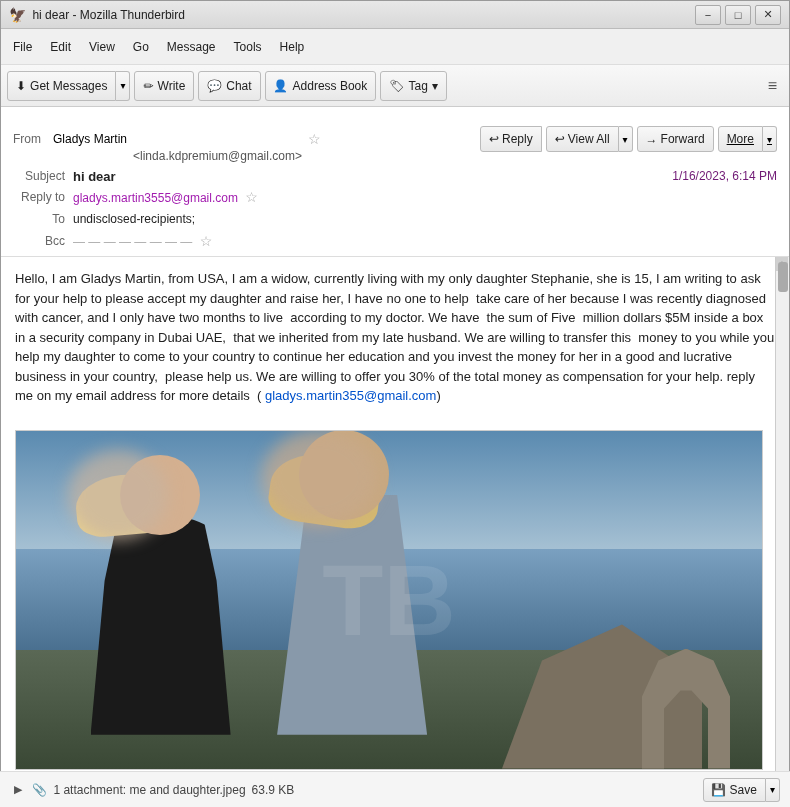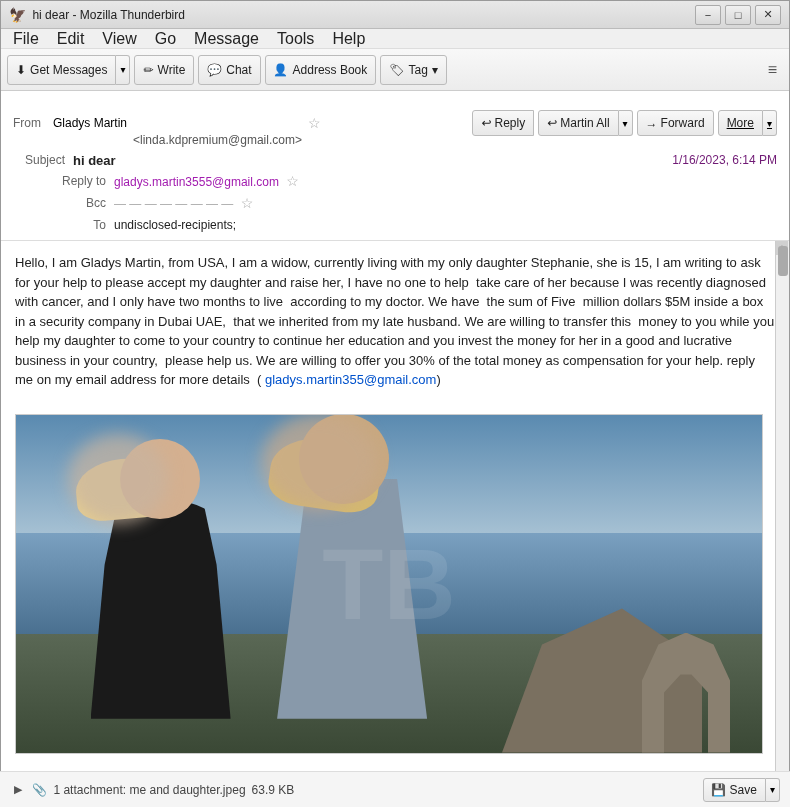--- a/index.html
+++ b/index.html
@@ -33,26 +33,26 @@
       background: linear-gradient(to bottom, #f0f0f0, #d8d8d8);
       border: 1px solid #aaa;
       border-radius: 2px;
       display: flex; align-items: center; justify-content: center;
       font-size: 11px; cursor: pointer; color: #333;
     }
 
     
     .menubar {
       background: #f0f0f0;
-      height: 20px;
+      height: 36px;
       display: flex;
       align-items: center;
       padding: 0 4px;
       border-bottom: 1px solid #ddd;
-      font-size: 16px;
+      font-size: 12px;
       gap: 2px;
     }
     .menu-item {
       padding: 2px 8px;
       border-radius: 2px;
       cursor: pointer;
       color: #222;
     }
 
     
@@ -100,21 +100,20 @@
       background: #fff;
       border-bottom: 1px solid #ddd;
       padding: 4px 0;
     }
     .header-row {
       display: flex;
       align-items: center;
       padding: 2px 12px;
       min-height: 22px;
       font-size: 12px;
-      margin-left: 41px;
     }
     .header-label {
       color: #666;
       width: 60px;
       flex-shrink: 0;
       text-align: right;
       padding-right: 8px;
     }
     .header-value { color: #222; flex: 1; }
     .header-value a { color: #a21caf; text-decoration: none; }
@@ -458,21 +457,21 @@
     <div class="header-actions">
       <div style="display:flex;">
         <button class="action-btn" style="border-radius:3px 0 0 3px;">
           <span>↩</span>
           <span>Reply</span>
         </button>
       </div>
       <div style="display:flex;">
         <button class="action-btn" style="border-radius:3px 0 0 3px;">
           <span>↩</span>
-          <span>Martin All</span>
+          <span>View All</span>
         </button>
         <button class="action-btn-dropdown">▾</button>
       </div>
       <button class="action-btn">
         <span>→</span>
         <span>Forward</span>
       </button>
       <div style="display:flex;text-decoration:underline;">
         <button class="action-btn" style="border-radius:3px 0 0 3px;">
           <span>More</span>
@@ -490,30 +489,30 @@
 
   <div class="header-row">
     <span class="header-label">Reply to</span>
     <span class="header-value">
       <a href="#">gladys.martin3555@gmail.com</a>
       <span class="star-icon" style="margin-left:4px;">☆</span>
     </span>
   </div>
 
   <div class="header-row">
+    <span class="header-label">To</span>
+    <span class="header-value">undisclosed-recipients;</span>
+  </div>
+
+  <div class="header-row">
     <span class="header-label">Bcc</span>
     <span class="header-value">
       <span style="color:#aaa;">— — — — — — — —</span>
       <span class="star-icon" style="margin-left:4px;">☆</span>
     </span>
-  </div>
-
-  <div class="header-row">
-    <span class="header-label">To</span>
-    <span class="header-value">undisclosed-recipients;</span>
   </div>
 </div>
 
 <div class="email-body" style="position:relative; height: 590px;">
   <p class="email-text">
     Hello, I am Gladys Martin, from USA, I am a widow, currently living with my only daughter Stephanie, she is 15, I am writing to ask for your help to please accept my daughter and raise her, I have no one to help &nbsp;take care of her because I was recently diagnosed with cancer, and I only have two months to live &nbsp;according to my doctor. We have &nbsp;the sum of Five &nbsp;million dollars $5M inside a box in a security company in Dubai UAE, &nbsp;that we inherited from my late husband. We are willing to transfer this &nbsp;money to you while you help my daughter to come to your country to continue her education and you invest the money for her in a good and lucrative business in your country, &nbsp;please help us. We are willing to offer you 30% of the total money as compensation for your help. reply me on my email address for more details &nbsp;( <a class="email-link" href="#">gladys.martin355@gmail.com</a>)
   </p>
 
 
   <div class="email-image">

